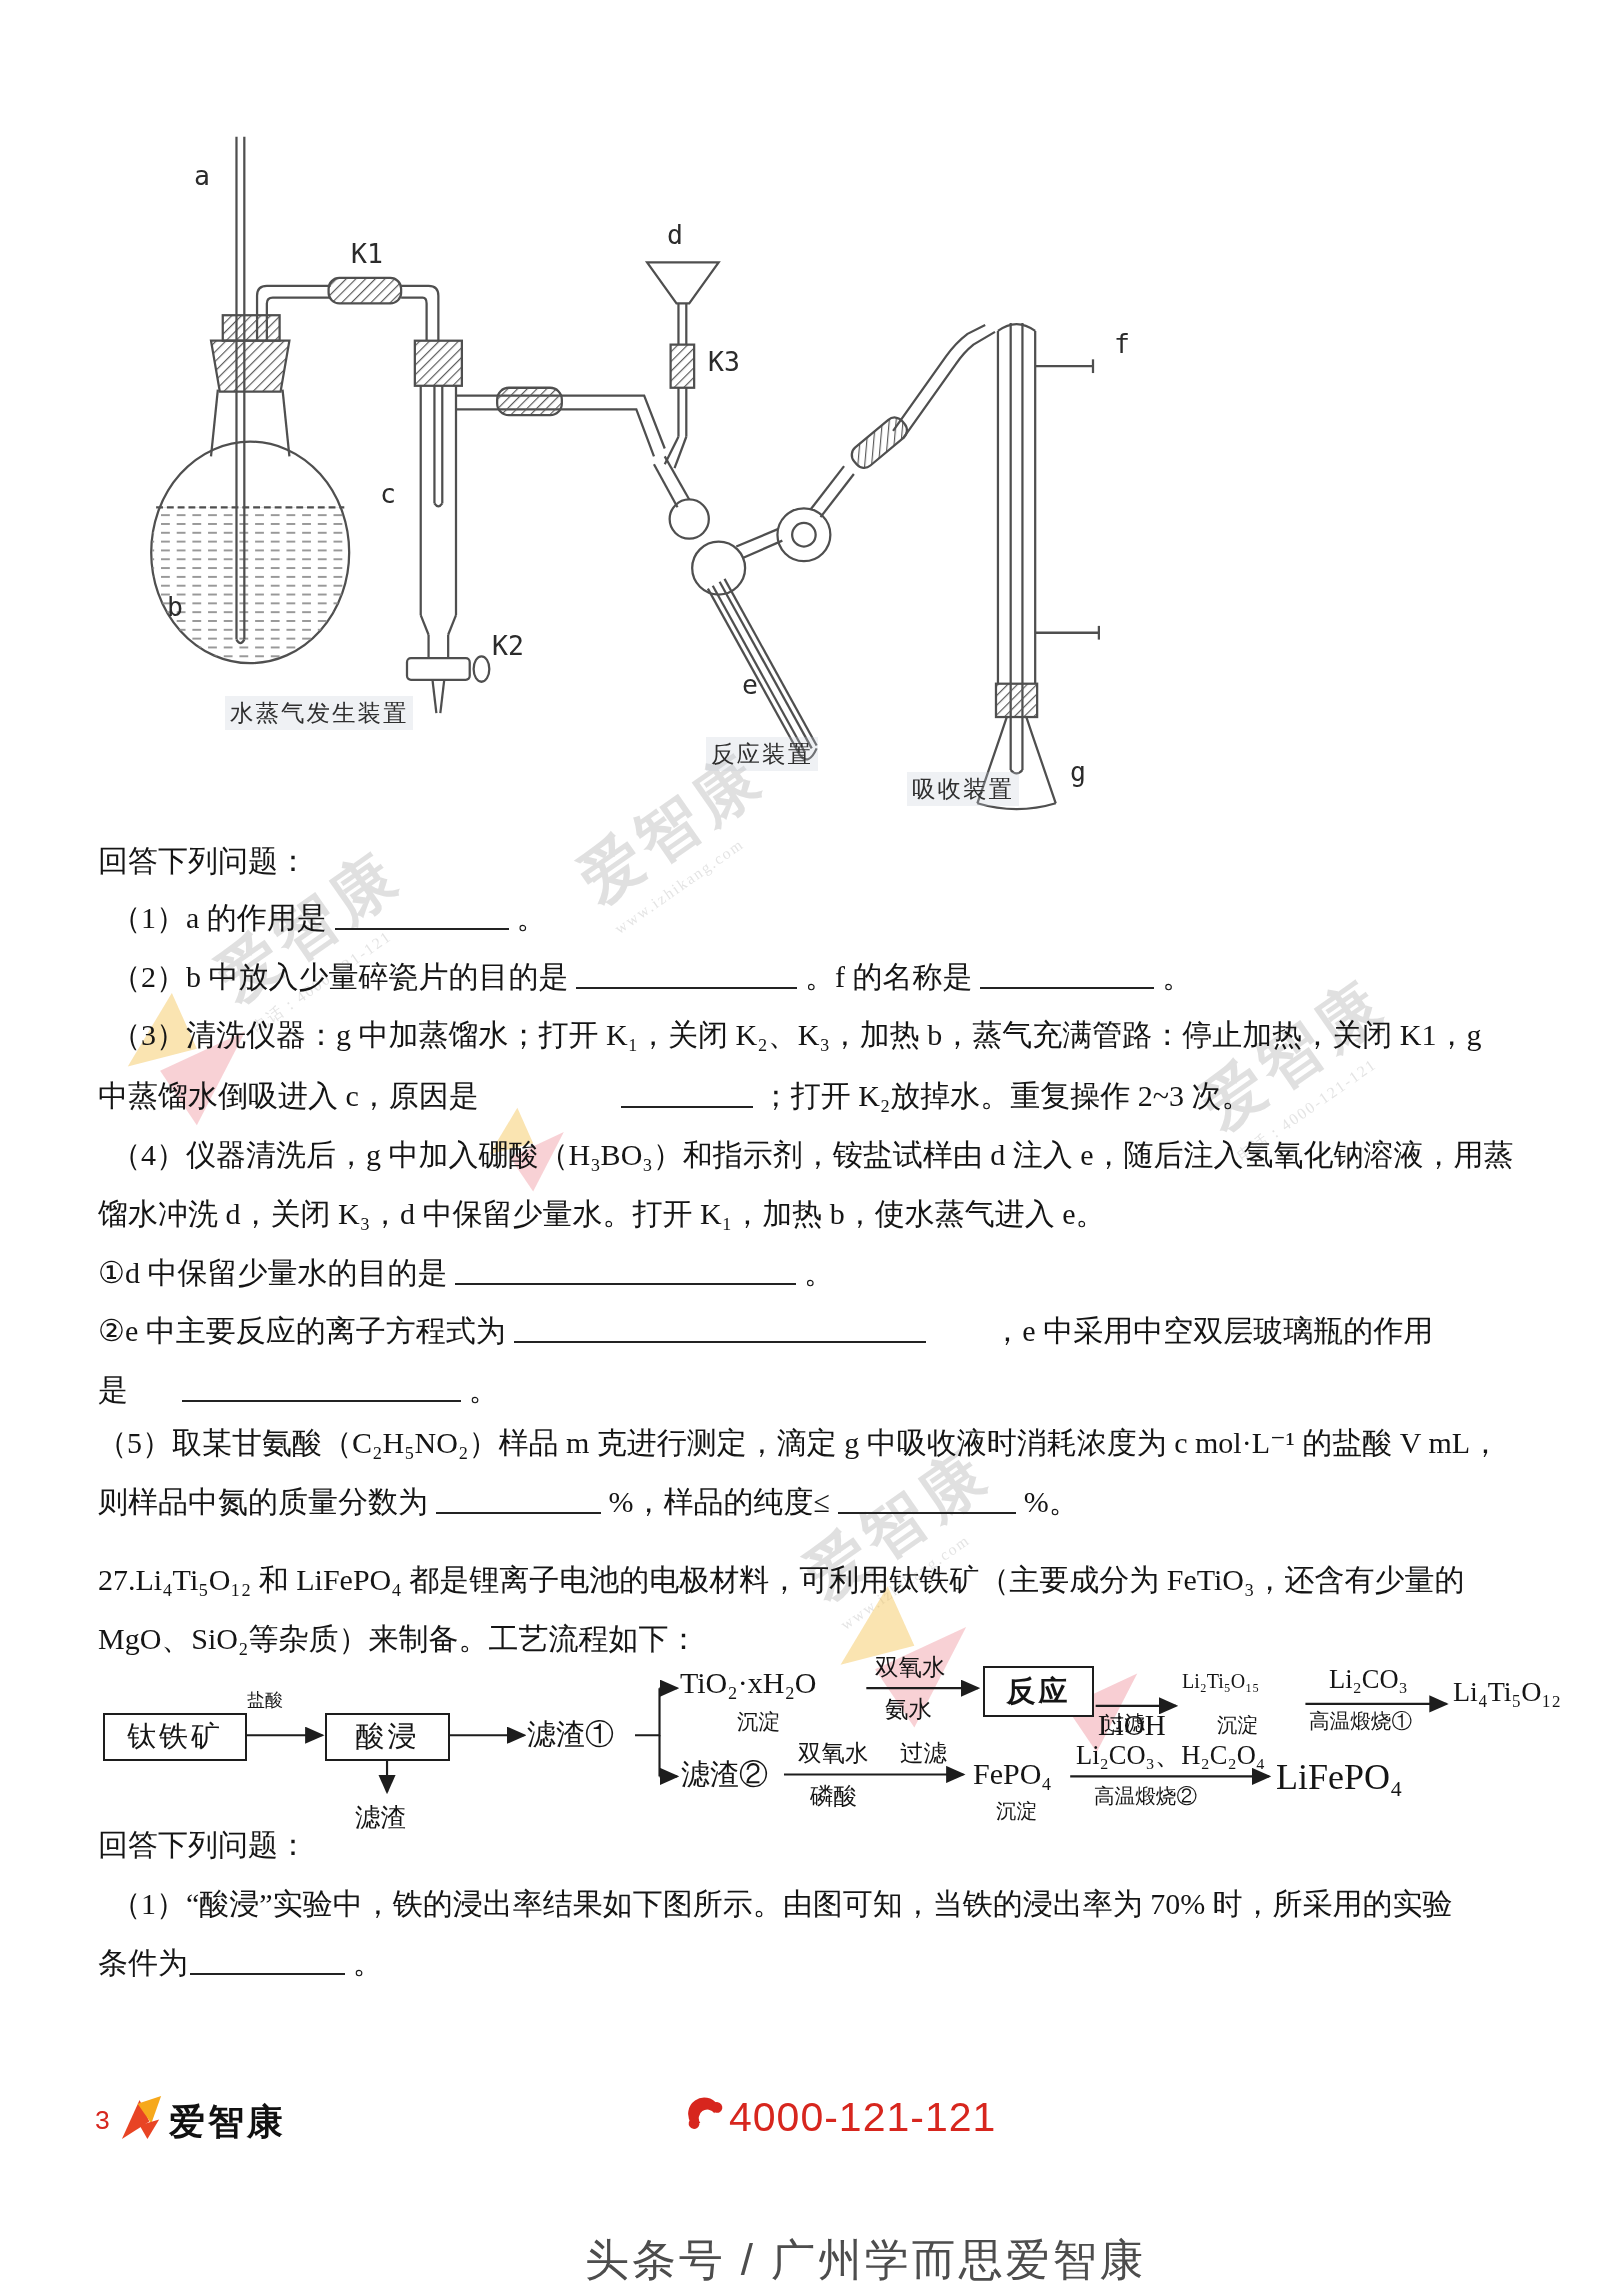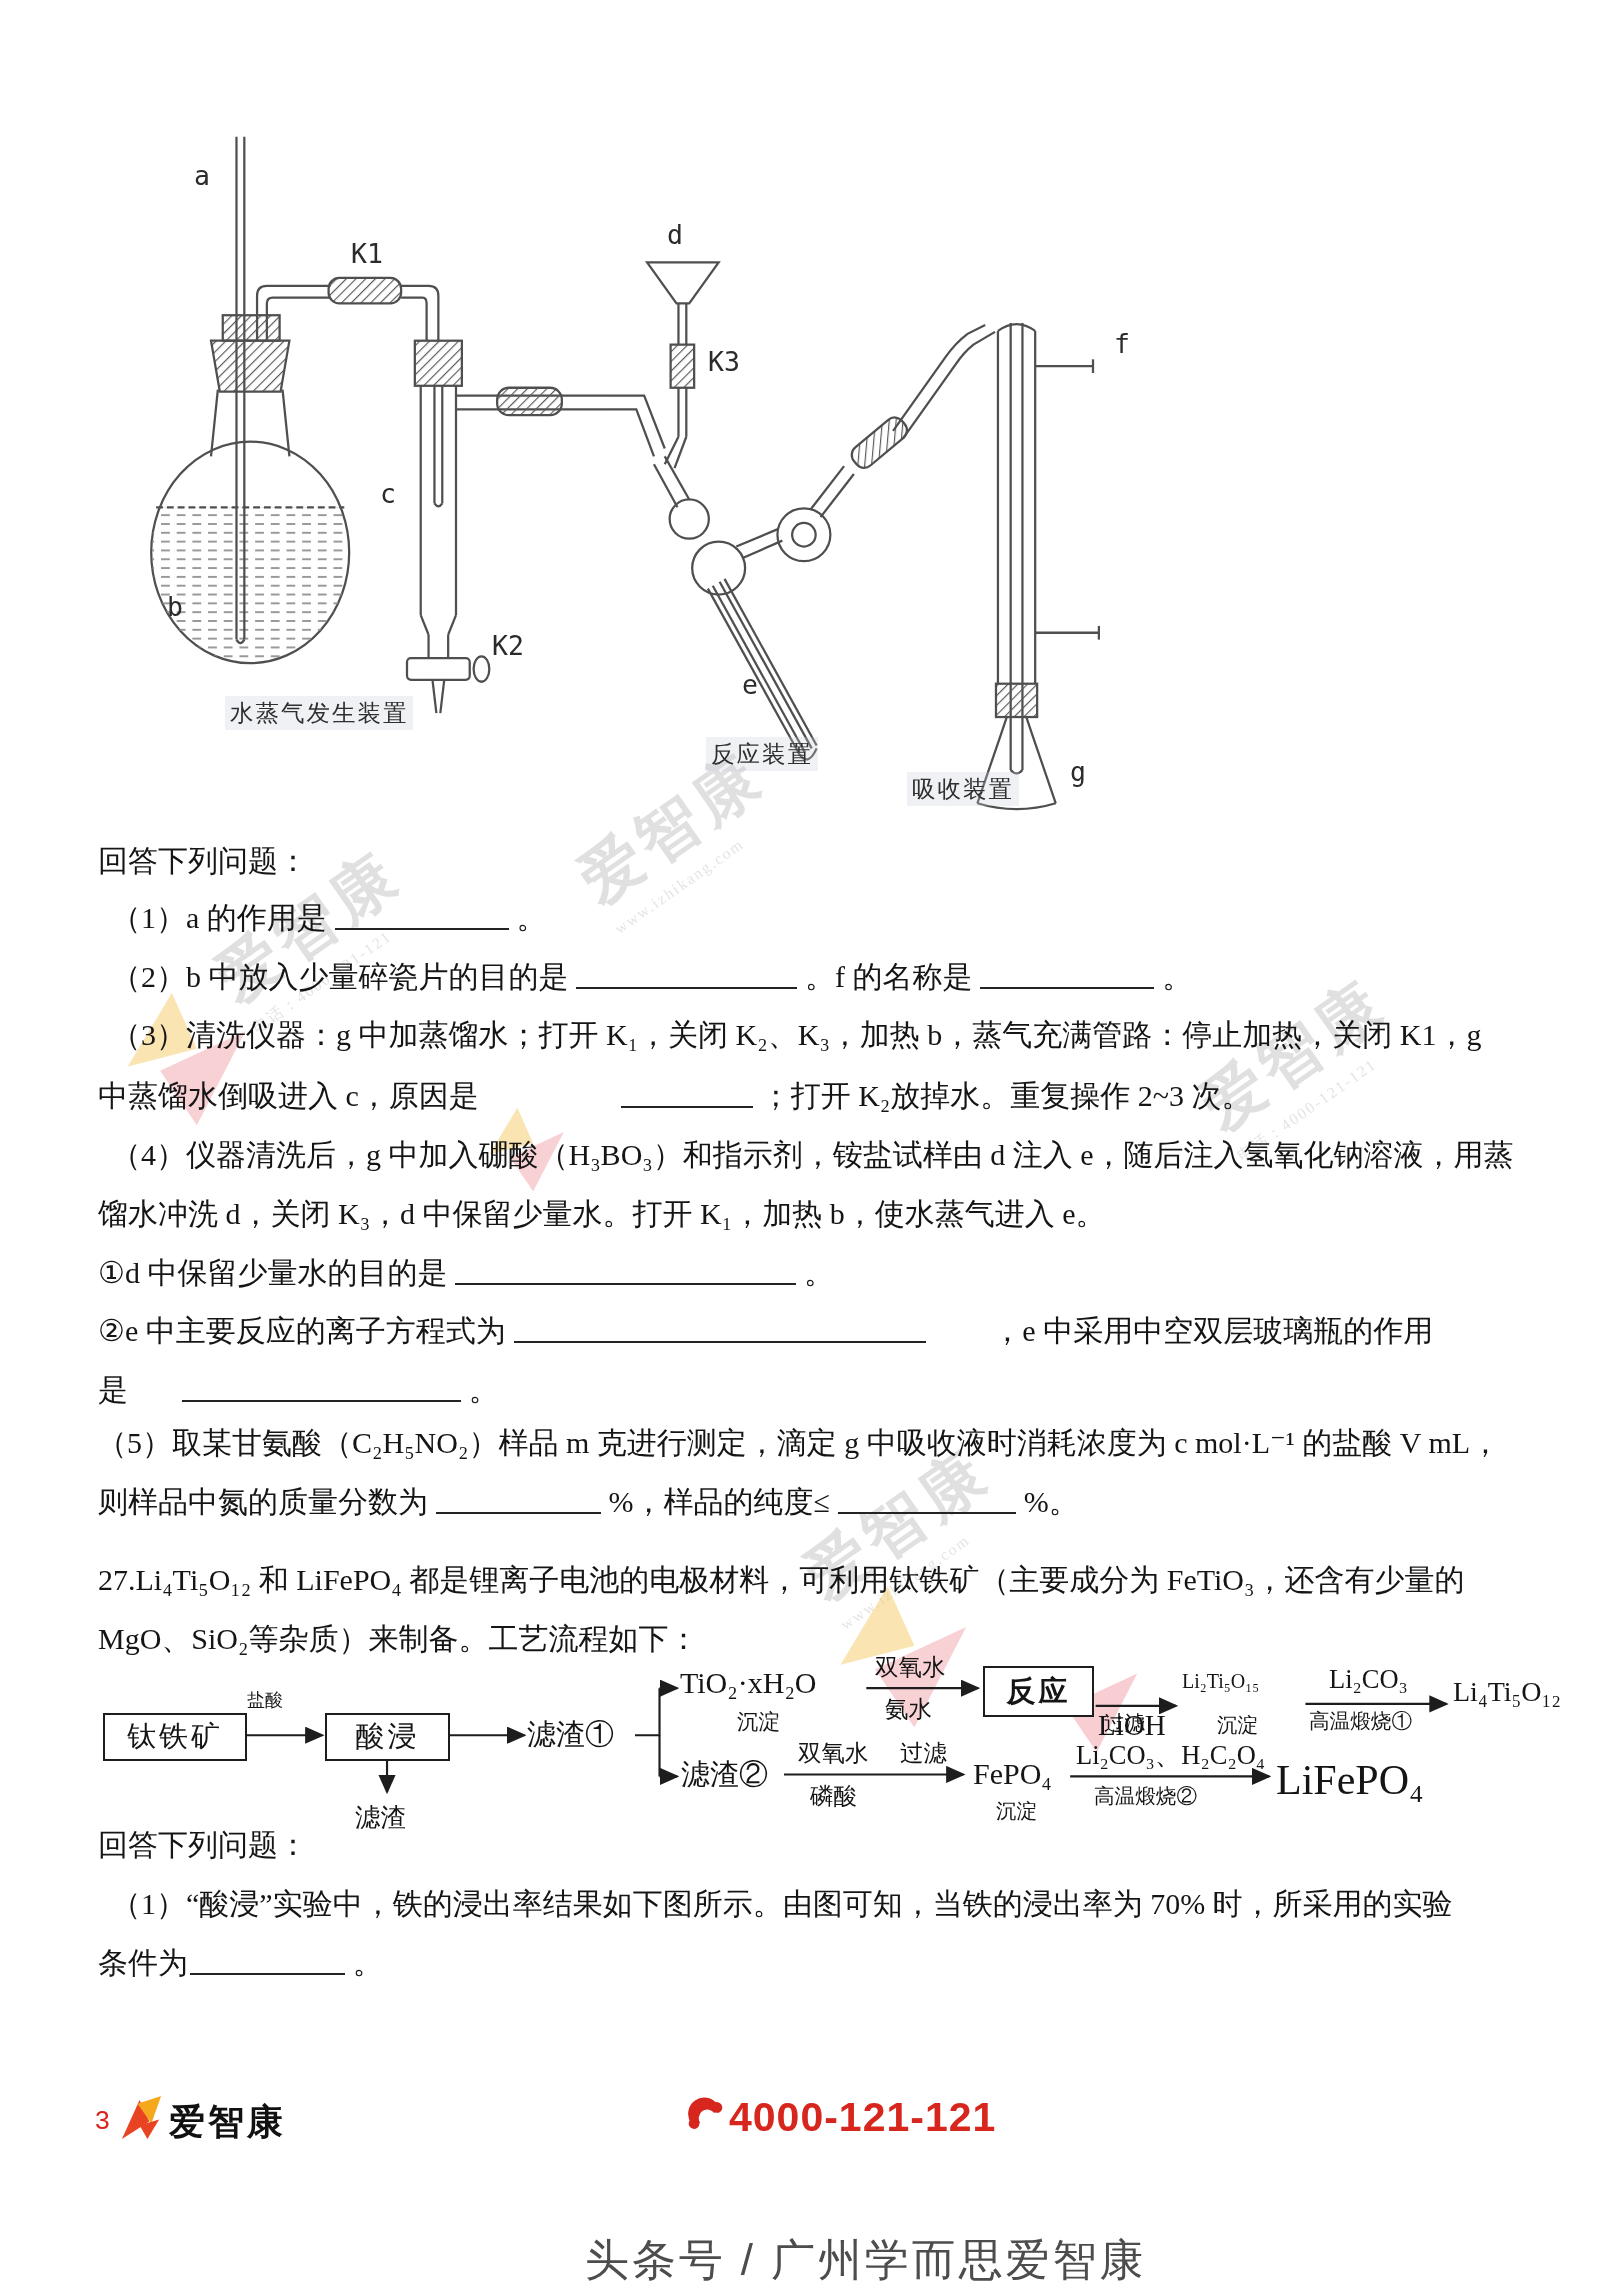--- a/index.html
+++ b/index.html
@@ -20,21 +20,21 @@
   
   .wm{position:absolute;z-index:1;opacity:.5;transform:rotate(-35deg);color:#c2c2c2;text-align:left;}
   .wm .big{font-size:63px;font-weight:bold;letter-spacing:5.9px;white-space:nowrap;}
   .wm .sm{font-size:15.7px;letter-spacing:2px;white-space:nowrap;color:#c9c9c9;}
   .wmtri{position:absolute;z-index:1;opacity:.55;}
   
   .footer-page{position:absolute;left:95px;top:2105px;color:#d7261e;font-size:26.5px;
                font-family:"Liberation Sans",sans-serif;z-index:3;}
   .footer-brand{position:absolute;left:169px;top:2098px;font-size:36px;font-weight:bold;color:#111;
                 font-family:"Liberation Sans",sans-serif;letter-spacing:2.9px;z-index:3;}
-  .footer-phone{position:absolute;left:729px;top:2094px;font-size:41px;font-weight:bold;color:#d7261e;
+  .footer-phone{position:absolute;left:729px;top:2094px;font-size:41px;font-weight:normal;color:#d7261e;
                 font-family:"Liberation Sans",sans-serif;letter-spacing:1px;z-index:3;}
   .bottom-caption{position:absolute;left:585px;top:2231px;font-size:44px;color:#4d4d4d;
                   font-family:"Liberation Sans",sans-serif;letter-spacing:2.9px;z-index:3;}
   svg{position:absolute;z-index:2;}
 </style>
 </head>
 <body>
 
 <div class="page">
 
@@ -281,21 +281,21 @@
   <div class="fc" style="left:1309px;top:1707px;font-size:20.6px;">高温煅烧①</div>
   <div class="fc serif" style="left:1453px;top:1676px;font-size:28px;">Li₄Ti₅O₁₂</div>
   <div class="fc" style="left:681px;top:1755px;font-size:29px;">滤渣②</div>
   <div class="fc" style="left:798px;top:1737px;font-size:23.5px;">双氧水</div>
   <div class="fc" style="left:810px;top:1780px;font-size:23.5px;">磷酸</div>
   <div class="fc" style="left:900px;top:1737px;font-size:23.5px;">过滤</div>
   <div class="fc serif" style="left:973px;top:1757px;font-size:30px;">FePO₄</div>
   <div class="fc" style="left:996px;top:1797px;font-size:20.6px;">沉淀</div>
   <div class="fc serif" style="left:1076px;top:1737px;font-size:26.5px;">Li₂CO₃、H₂C₂O₄</div>
   <div class="fc" style="left:1094px;top:1782px;font-size:20.6px;">高温煅烧②</div>
-  <div class="fc serif" style="left:1276px;top:1756px;font-size:42px;">LiFePO₄</div>
+  <div class="fc serif" style="left:1276px;top:1756px;font-size:36px;">LiFePO₄</div>
 
   <div class="tl" style="left:98px;top:1825px;"><span>回答下列问题：</span></div>
   <div class="tl" style="left:111px;top:1884px;"><span>（1）“酸浸”实验中，铁的浸出率结果如下图所示。由图可知，当铁的浸出率为 70% 时，所采用的实验</span></div>
   <div class="tl" style="left:98px;top:1943px;">
     <span>条件为</span><span class="bl" style="width:155px;margin-left:2px;"></span><span>。</span>
   </div>
 
   <div class="footer-page">3</div>
   <svg style="left:118px;top:2094px;" width="49" height="49" viewBox="0 0 50 50">
     <polygon points="4,46 22,6 32,28" fill="#e84424"></polygon>

